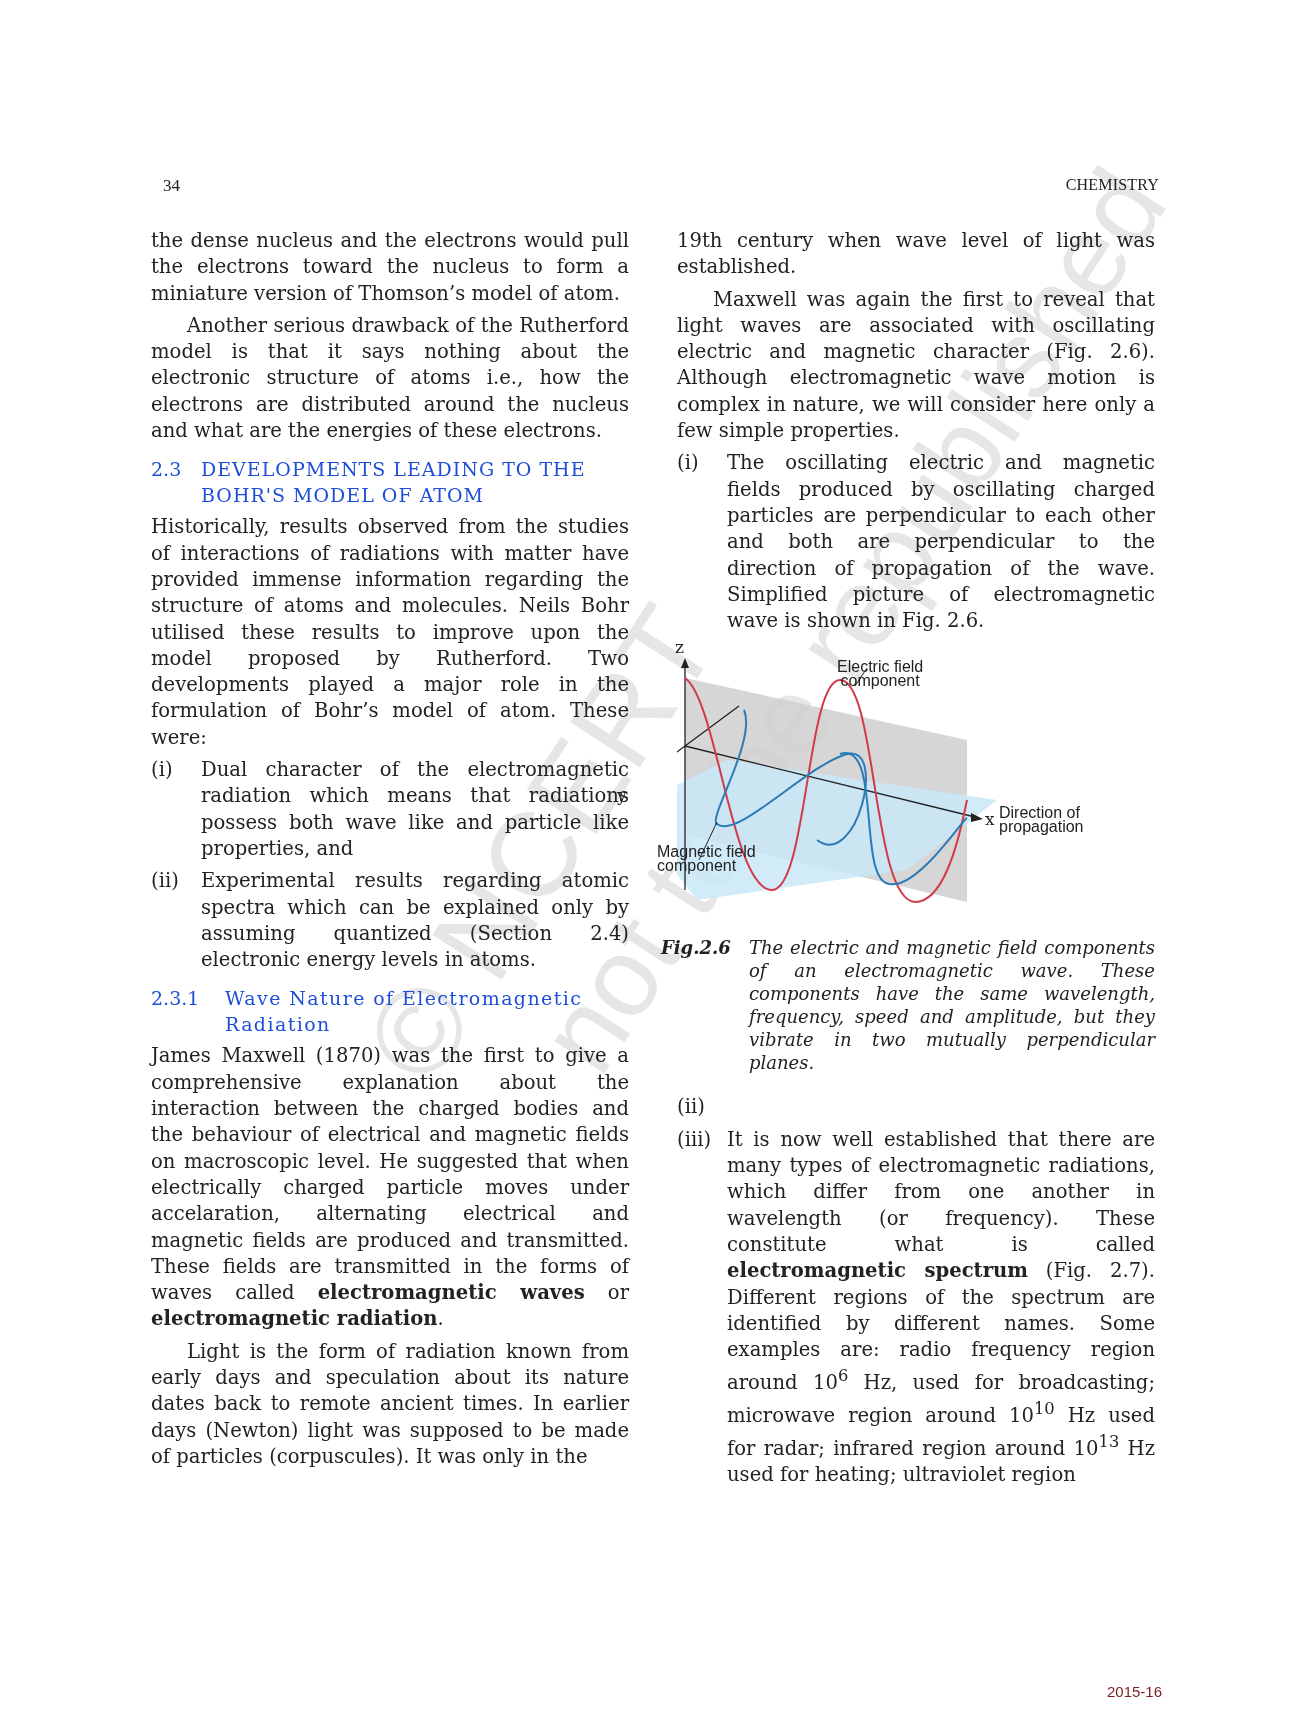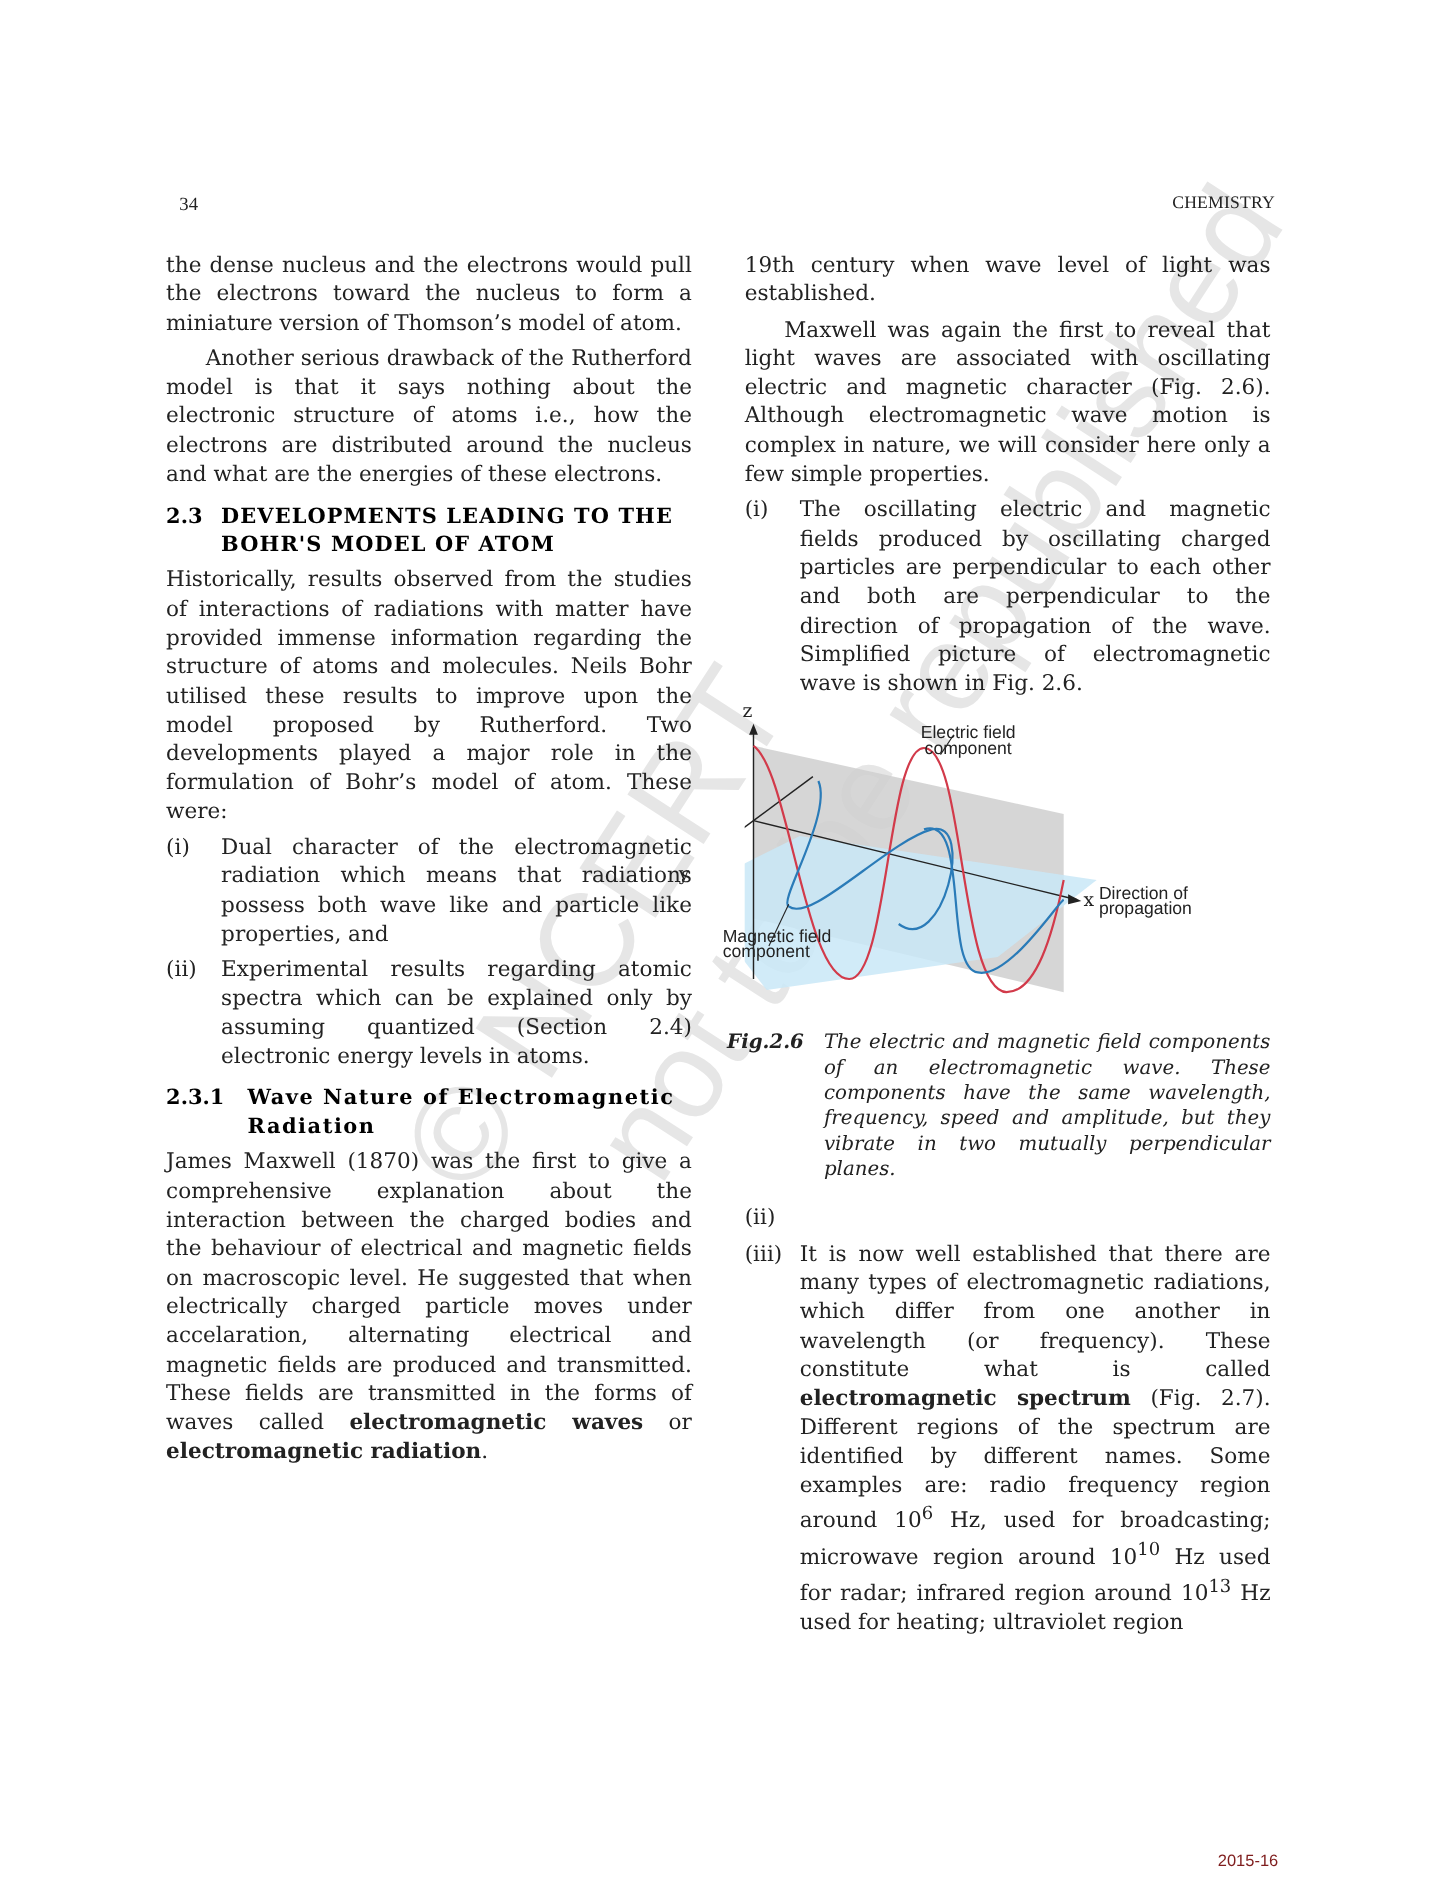--- a/index.html
+++ b/index.html
@@ -8,21 +8,21 @@
     .page-number { position: absolute; left: 163px; top: 176px; font-size: 17px; font-family: "Liberation Serif", serif; }
     .running-head { position: absolute; right: 154px; top: 176px; font-size: 16px; letter-spacing: 0.2px; font-family: "Liberation Serif", serif; }
     .footer-year { position: absolute; left: 1107px; top: 1683px; font-size: 15px; font-family: "Liberation Sans", sans-serif; color: #7f1d1d; }
 
     .col { position: absolute; top: 228px; width: 478px; font-size: 19.6px; line-height: 26.3px; text-align: justify; }
     .col-left { left: 151px; }
     .col-right { left: 677px; }
 
     p { margin: 0 0 6px 0; }
     .indent { text-indent: 36px; }
-    .heading { color: #000000; font-weight: bold; font-family: "DejaVu Serif", serif; font-size: 19px; line-height: 26px;
+    .heading { color: #1d4ed8; font-weight: normal; font-family: "DejaVu Serif", serif; font-size: 19px; line-height: 26px;
                margin: 12px 0 6px 0; text-align: left; display: flex; }
     .heading .num { width: 50px; flex-shrink: 0; }
     .heading.sub .num { width: 74px; }
     .heading .txt { flex: 1; letter-spacing: 1px; }
     .heading.sub .txt { letter-spacing: 1.4px; }
 
     .list-item { display: flex; margin: 0 0 6px 0; }
     .list-item .marker { width: 50px; flex-shrink: 0; text-align: left; }
     .list-item .body { flex: 1; text-align: justify; }
 
@@ -72,20 +72,21 @@
     <span class="body">Experimental results regarding atomic spectra which can be explained only by assuming quantized (Section 2.4) electronic energy levels in atoms.</span>
   </div>
 
   <div class="heading sub">
     <span class="num">2.3.1</span>
     <span class="txt">Wave Nature of Electromagnetic Radiation</span>
   </div>
 
   <p><span>James Maxwell (1870) was the first to give a comprehensive explanation about the interaction between the charged bodies and the behaviour of electrical and magnetic fields on macroscopic level. He suggested that when electrically charged particle moves under accelaration, alternating electrical and magnetic fields are produced and transmitted. These fields are transmitted in the forms of waves called </span><b>electromagnetic waves</b><span> or </span><b>electromagnetic radiation</b><span>.</span></p>
 
+  <p class="indent">Light is the form of radiation known from early days and speculation about its nature dates back to remote ancient times. In earlier days (Newton) light was supposed to be made of particles (corpuscules). It was only in the</p>
 </div>
 
 <div class="col col-right">
   <p>19th century when wave level of light was established.</p>
   <p class="indent">Maxwell was again the first to reveal that light waves are associated with oscillating electric and magnetic character (Fig. 2.6). Although electromagnetic wave motion is complex in nature, we will consider here only a few simple properties.</p>
 
   <div class="list-item">
     <span class="marker">(i)</span>
     <span class="body">The oscillating electric and magnetic fields produced by oscillating charged particles are perpendicular to each other and both are perpendicular to the direction of propagation of the wave. Simplified picture of electromagnetic wave is shown in Fig. 2.6.</span>
   </div>

